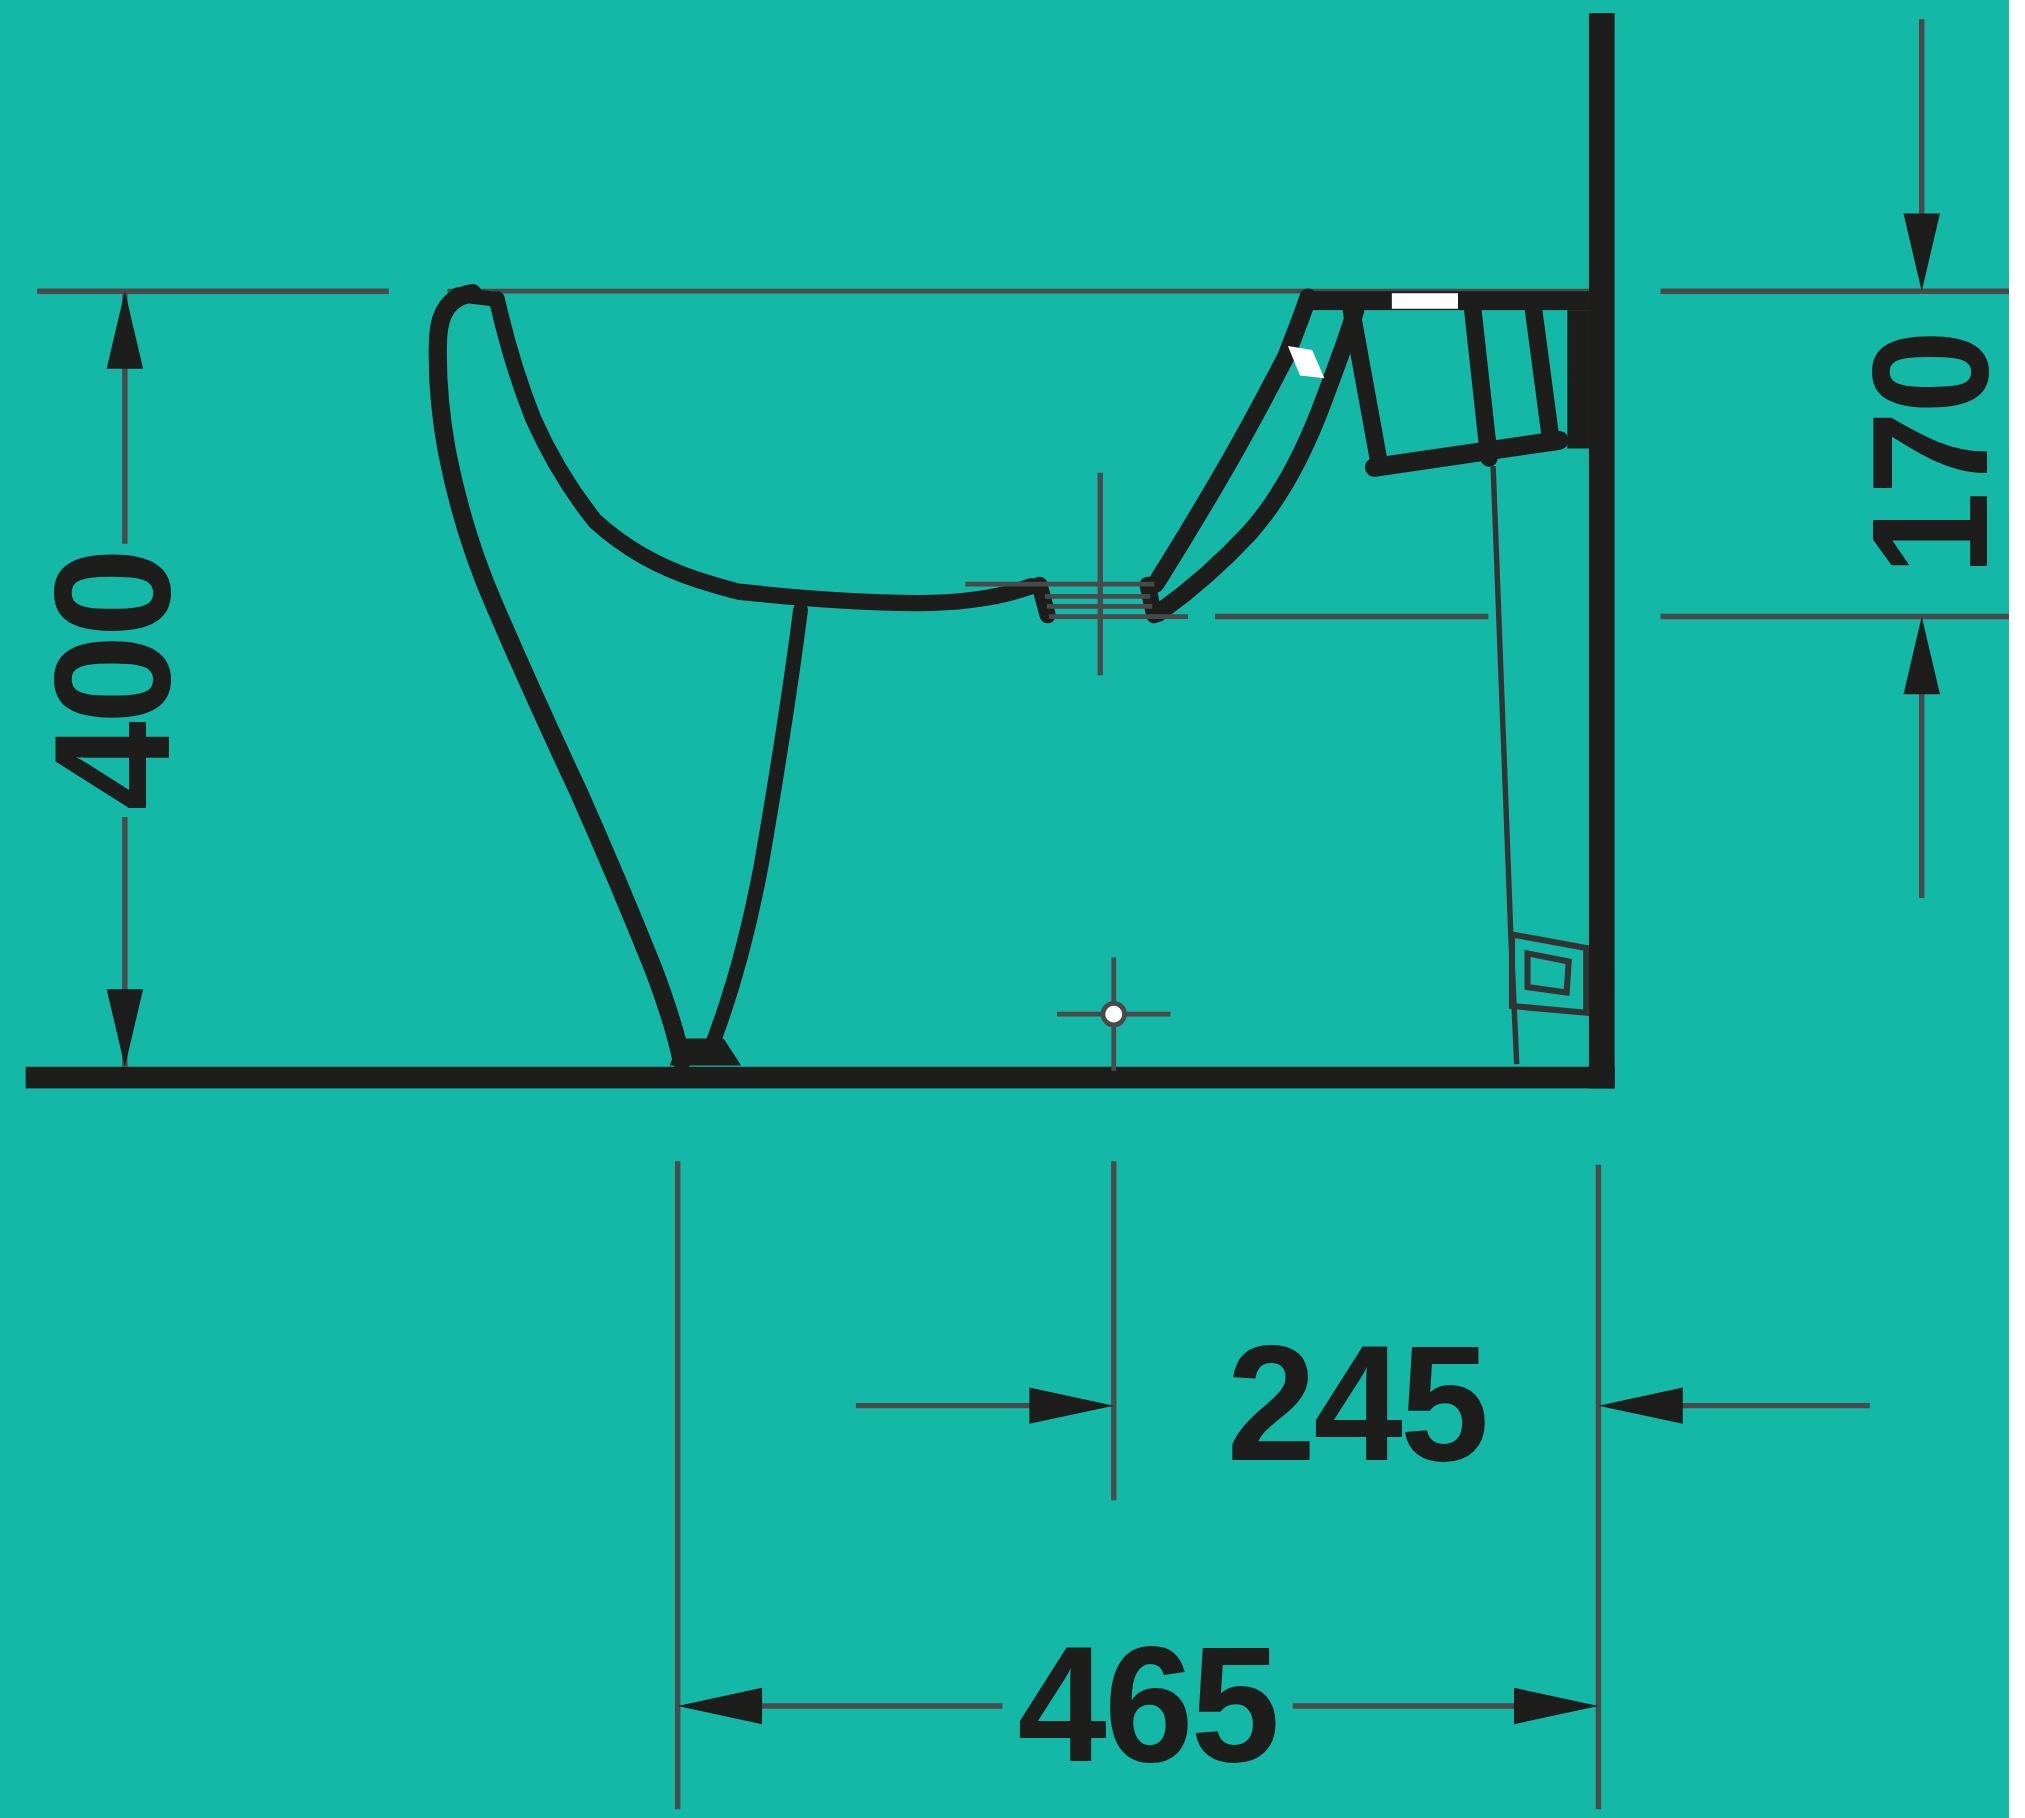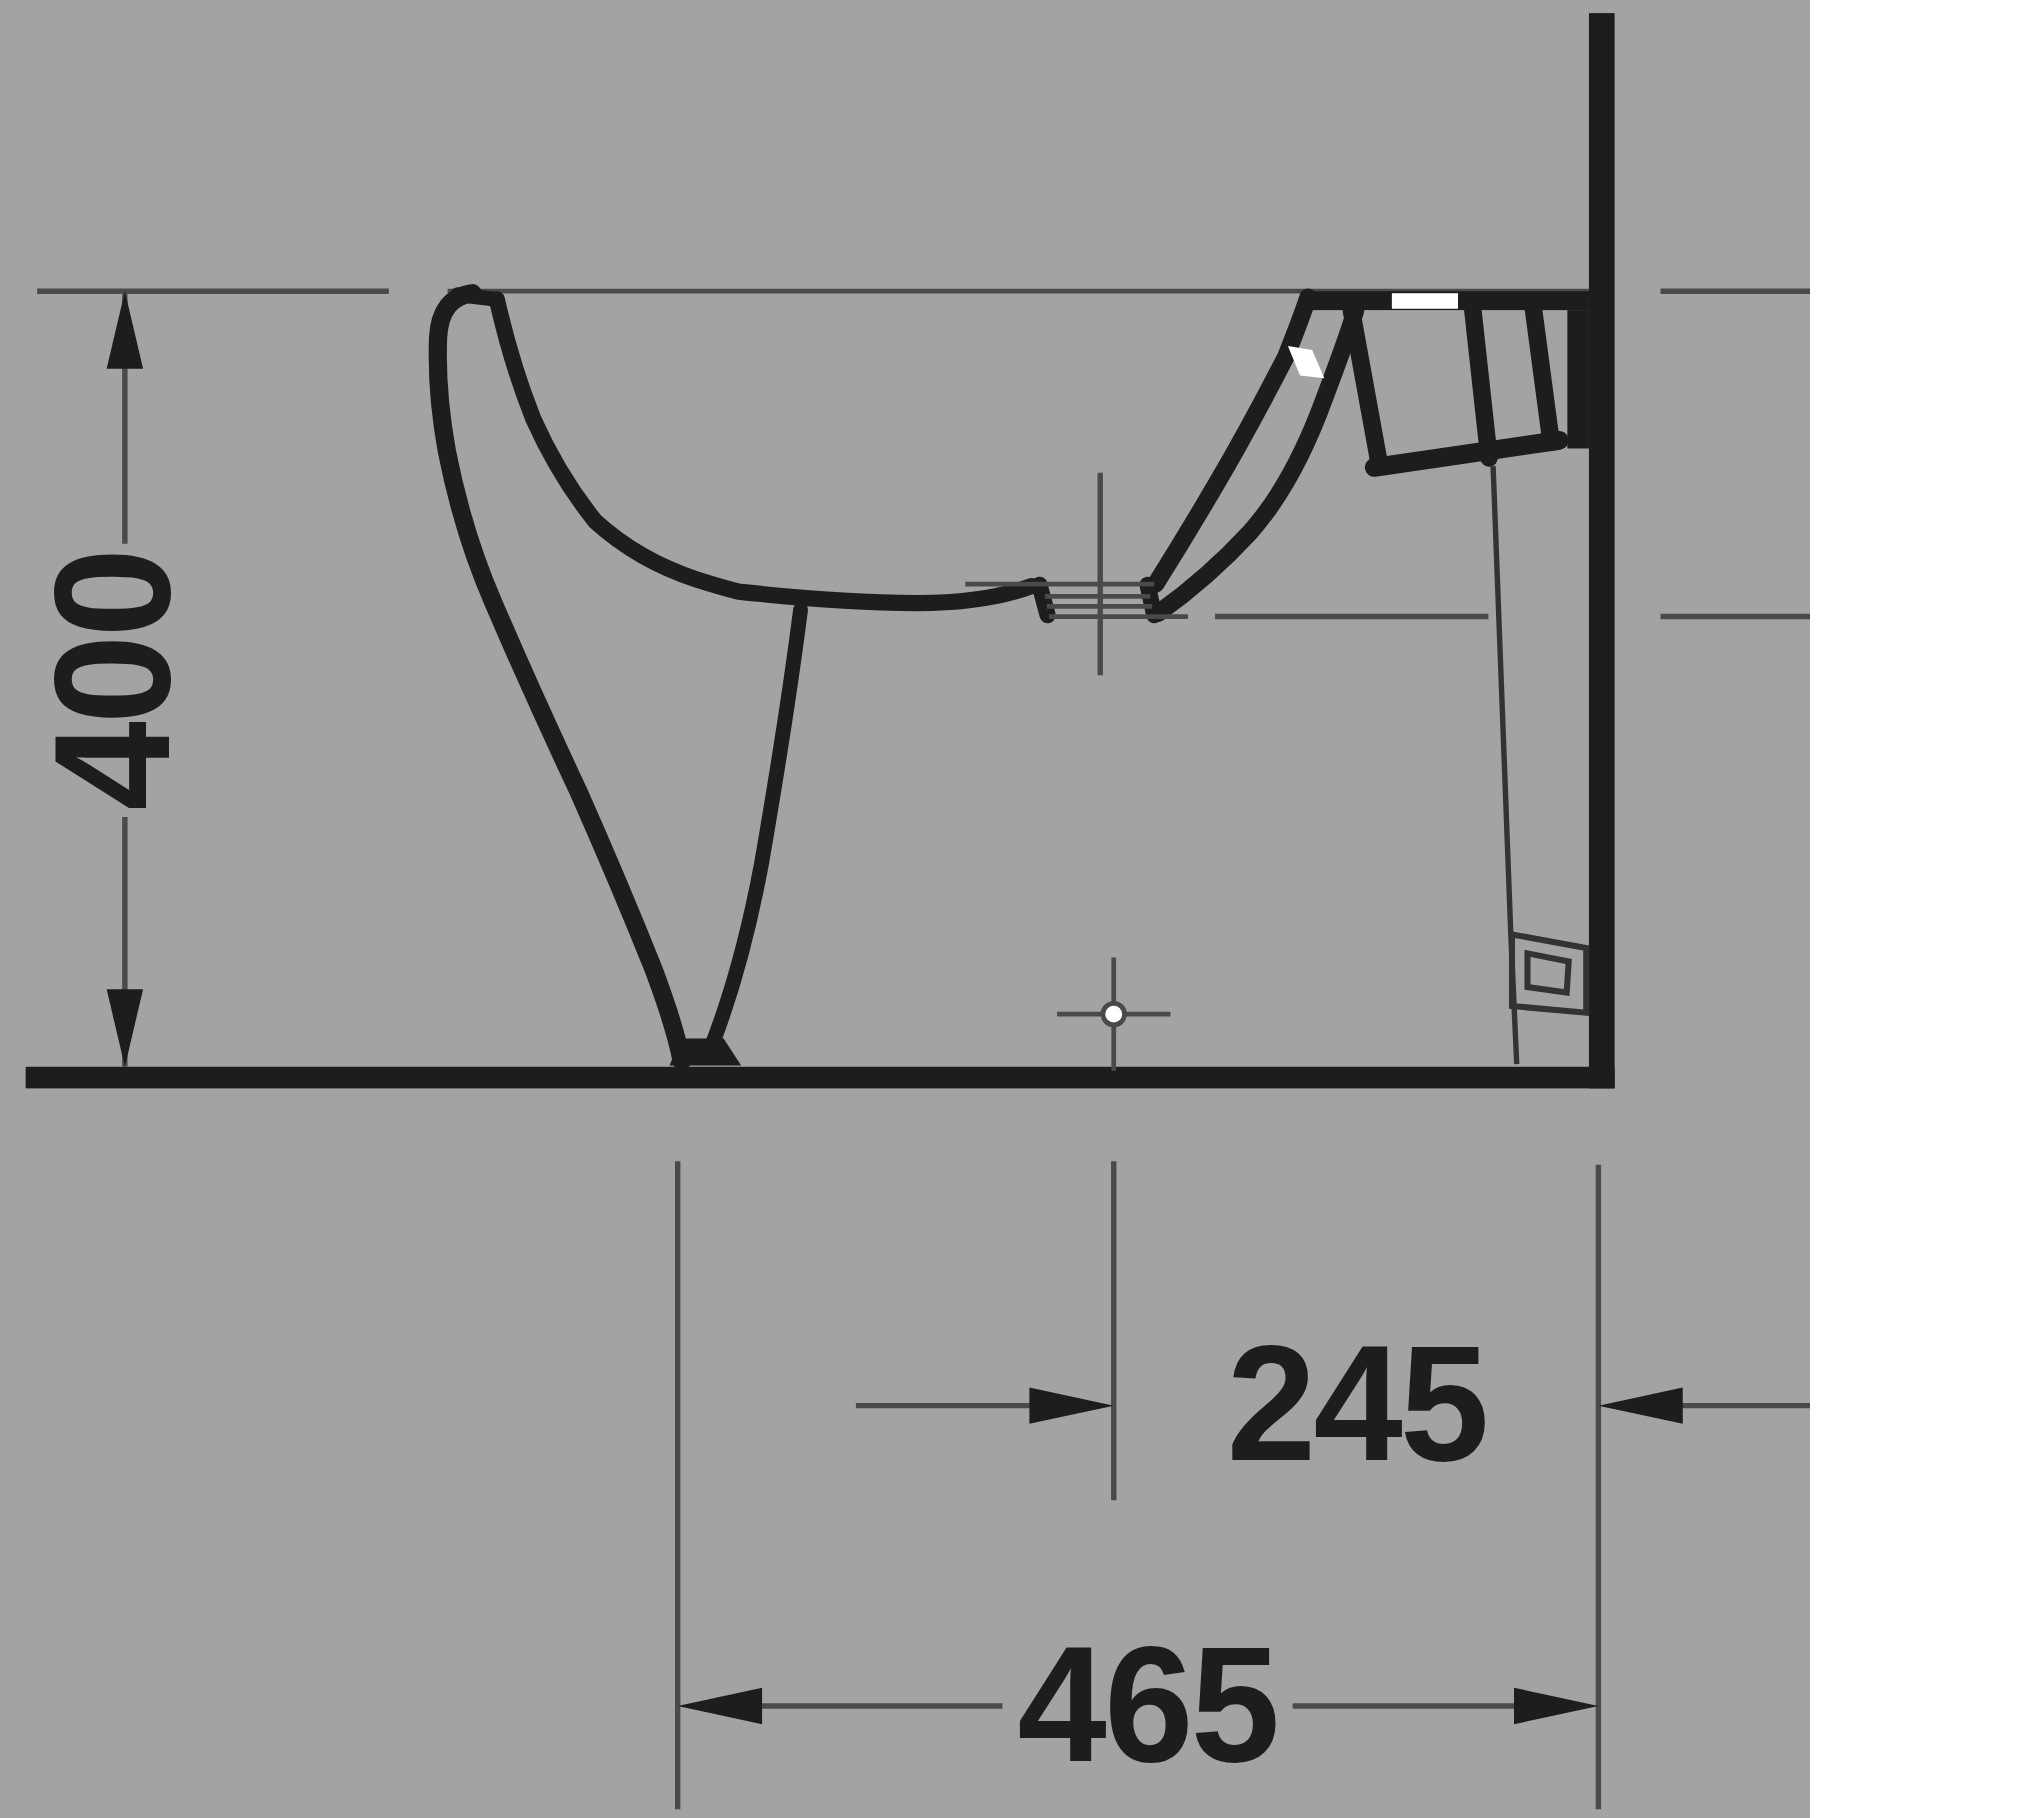--- a/index.html
+++ b/index.html
@@ -1,16 +1,16 @@
 <!DOCTYPE html>
 <html style="font-size:10.8px"><head>
 <meta charset="utf-8">
 <style>
   html,body{margin:0;padding:0;background:#ffffff;}
-  .stage{width:1810px;height:1819px;background:#a3a3a3;overflow:hidden;}
+  .stage{width:2009px;height:1819px;background:#14b8a6;overflow:hidden;}
   svg{display:block;width:2025px;height:1819px;}
   .dim-text{
     font-family:"Liberation Sans","DejaVu Sans",sans-serif;
     font-weight:700;
     font-size:245px;
     letter-spacing:-4px;
   }
 </style>
 </head>
 <body>

